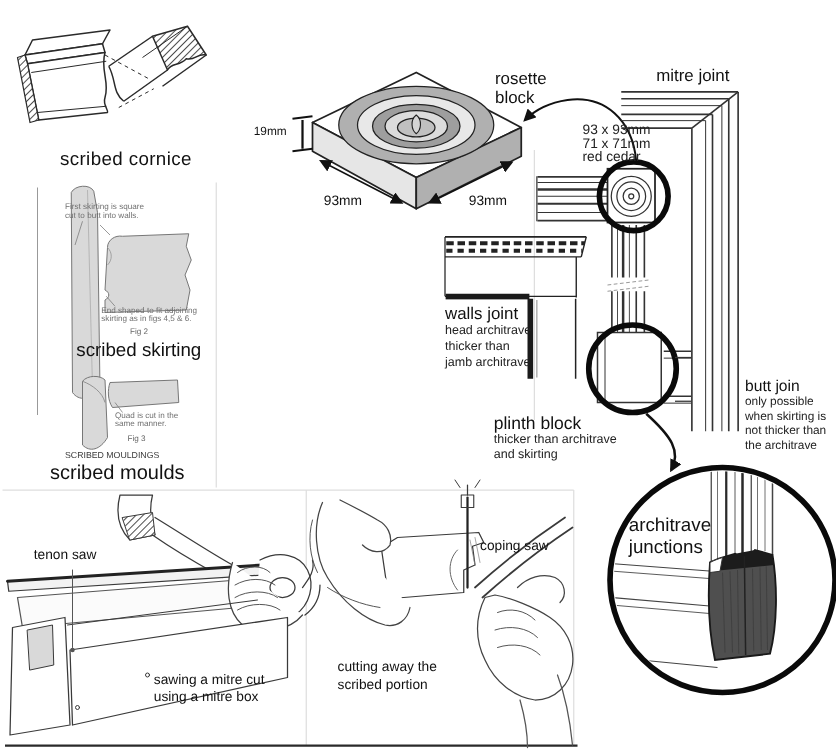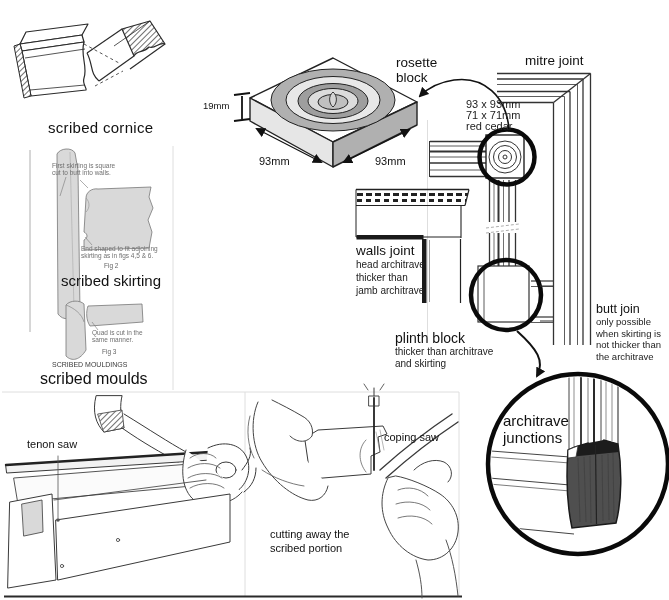--- a/index.html
+++ b/index.html
@@ -284,17 +284,19 @@
 and skirting</div>
 <div class="lbl b" style="left:596px;top:302px;font-size:12.5px;">butt join</div>
 <div class="lbl" style="left:596px;top:316px;font-size:9.5px;line-height:11.5px;color:#222;">only possible
 when skirting is
 not thicker than
 the architrave</div>
 <div class="lbl b" style="left:503px;top:413px;font-size:15px;line-height:16.5px;">architrave
 junctions</div>
 
 <div class="lbl" style="left:27px;top:438px;font-size:11px;">tenon saw</div>
+<div class="lbl" style="left:123px;top:537px;font-size:11px;line-height:14px;">sawing a mitre cut
+using a mitre box</div>
 <div class="lbl" style="left:384px;top:411px;font-size:11px;margin-top:20px;">coping saw</div>
 <div class="lbl" style="left:270px;top:527px;font-size:11px;line-height:14px;">cutting away the
 scribed portion</div>
 
 </div>
 
 </body></html>

